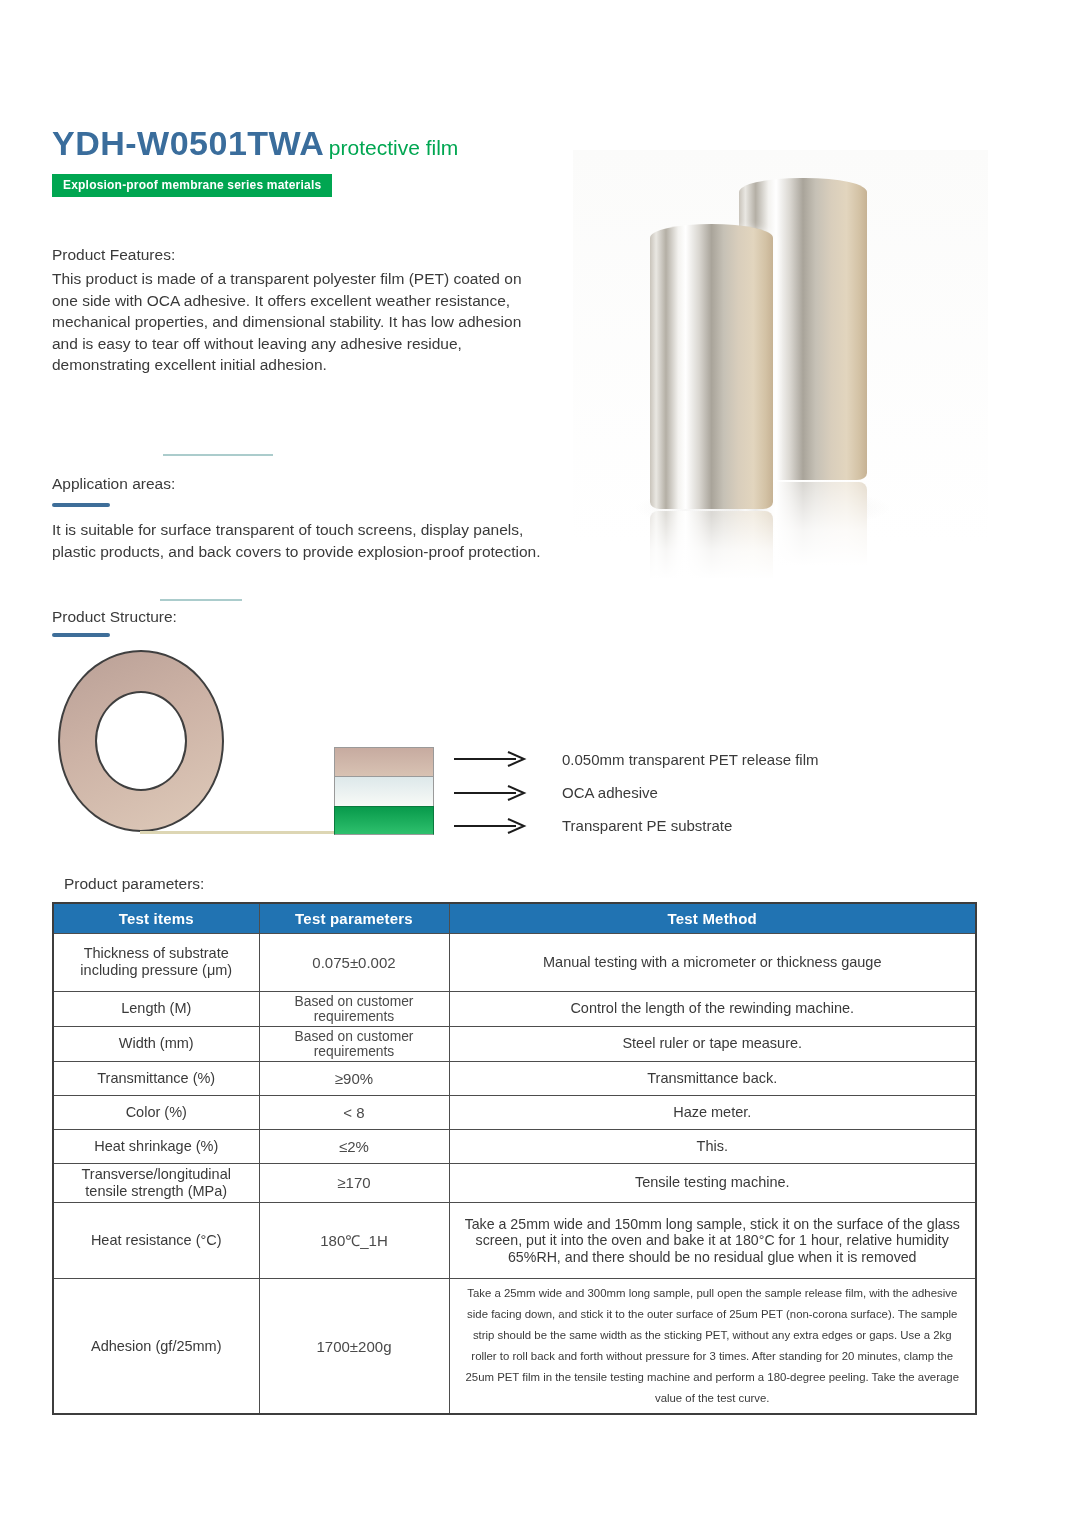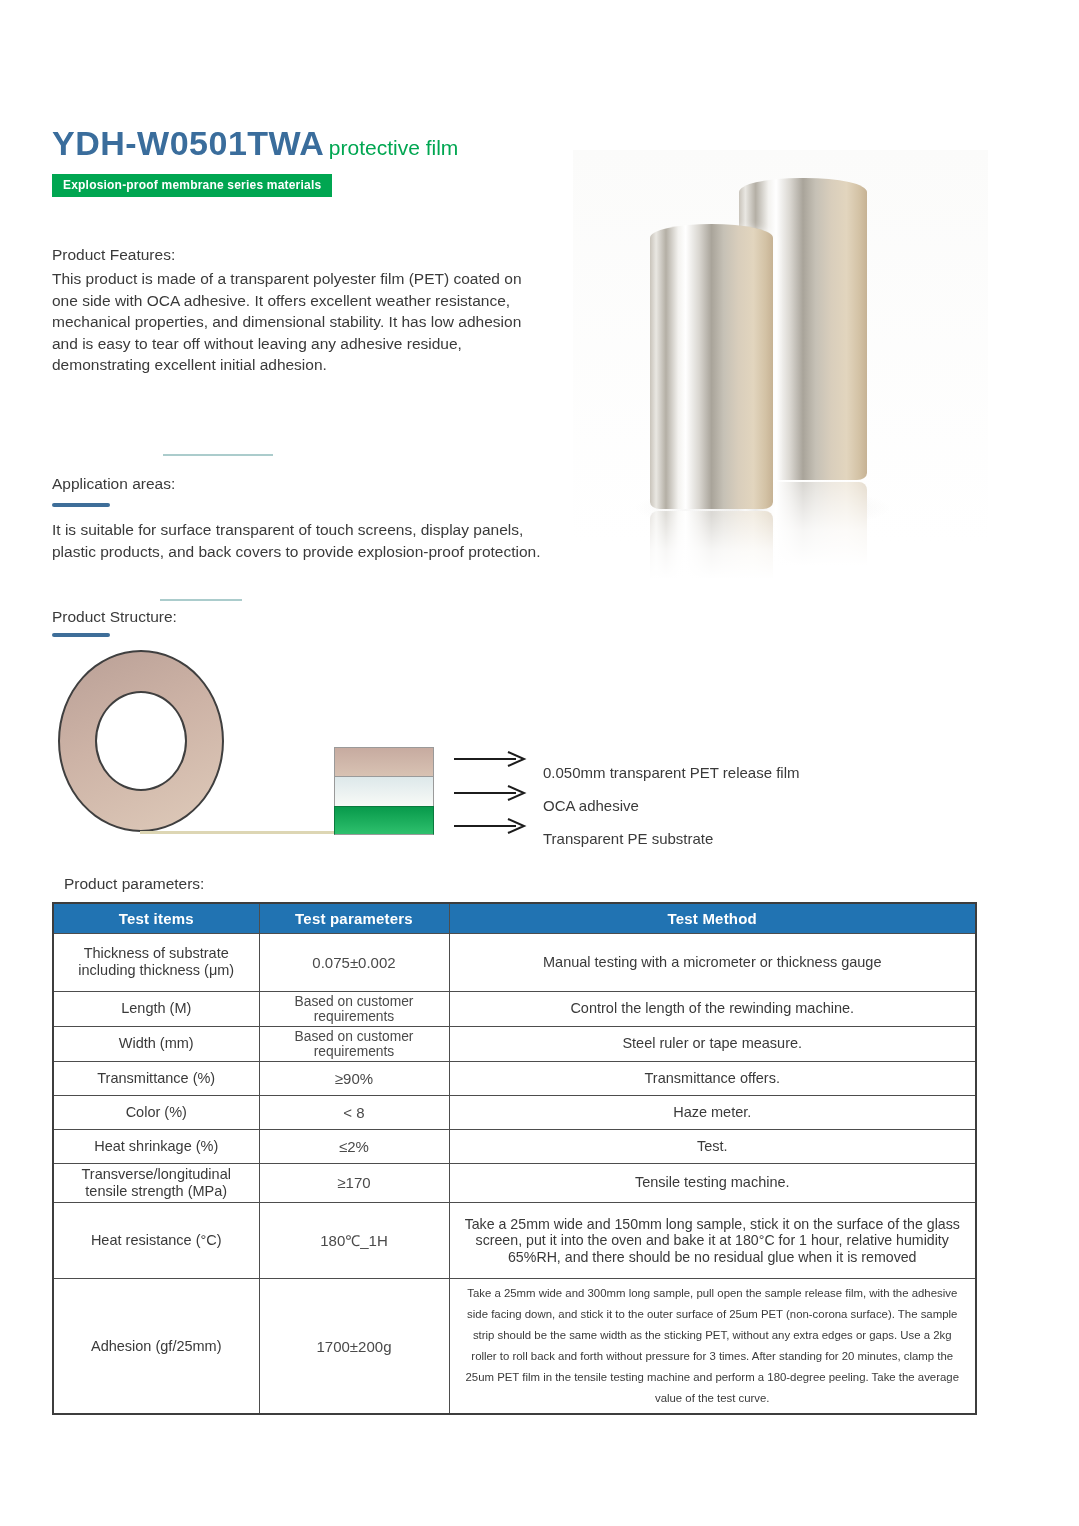--- a/index.html
+++ b/index.html
@@ -63,21 +63,21 @@
   .film-strip { position:absolute; left:140px; top:831px; width:230px; height:3px; background:#ddd6b4; }
 
   .layer-stack { position:absolute; left:334px; top:747px; width:100px; }
   .layer { width:100px; border:1px solid #9a9a9a; border-bottom:none; }
   .layer:last-child { border-bottom:1px solid #9a9a9a; }
   .layer-pet { height:29px; background:linear-gradient(180deg,#c7aba0 0%, #d8c2b3 100%); }
   .layer-oca { height:30px; background:linear-gradient(180deg,#dde8ea 0%, #f8faf7 100%); }
   .layer-pe  { height:29px; background:linear-gradient(180deg,#089a4b 0%, #2ec06d 100%); border-color:#0a7a3e; }
 
   .arrow { position:absolute; left:452px; width:80px; height:18px; }
-  .layer-label { position:absolute; left:543px; font-size:15px; color:#3a3a3a; white-space:nowrap;margin-top:13px; }
+  .layer-label { position:absolute; left:562px; font-size:15px; color:#3a3a3a; white-space:nowrap; }
 
   
   .params-table {
     position:absolute; left:52px; top:902px; width:923px;
     border-collapse:collapse; table-layout:fixed;
     border:2px solid #3d3d3d;
   }
   .params-table col.c1 { width:206px; }
   .params-table col.c2 { width:190px; }
   .params-table col.c3 { width:527px; }
@@ -166,48 +166,48 @@
       </colgroup>
     <thead>
       <tr>
         <th>Test items</th>
         <th>Test parameters</th>
         <th>Test Method</th>
       </tr>
     </thead>
     <tbody>
       <tr class="r1">
-        <td class="item">Thickness of substrate including thickness (μm)</td>
+        <td class="item">Thickness of substrate including pressure (μm)</td>
         <td class="param">0.075±0.002</td>
         <td class="method">Manual testing with a micrometer or thickness gauge</td>
       </tr>
       <tr class="r2">
         <td class="item">Length (M)</td>
         <td class="param">Based on customer requirements</td>
         <td class="method">Control the length of the rewinding machine.</td>
       </tr>
       <tr class="r3">
         <td class="item">Width (mm)</td>
         <td class="param">Based on customer requirements</td>
         <td class="method">Steel ruler or tape measure.</td>
       </tr>
       <tr class="r5">
         <td class="item">Transmittance (%)</td>
         <td class="param">≥90%</td>
-        <td class="method">Transmittance offers.</td>
+        <td class="method">Transmittance back.</td>
       </tr>
       <tr class="r6">
         <td class="item">Color (%)</td>
         <td class="param">&lt; 8</td>
         <td class="method">Haze meter.</td>
       </tr>
       <tr class="r7">
         <td class="item">Heat shrinkage (%)</td>
         <td class="param">≤2%</td>
-        <td class="method">Test.</td>
+        <td class="method">This.</td>
       </tr>
       <tr class="r8">
         <td class="item">Transverse/longitudinal tensile strength (MPa)</td>
         <td class="param">≥170</td>
         <td class="method">Tensile testing machine.</td>
       </tr>
       <tr class="r9">
         <td class="item">Heat resistance (°C)</td>
         <td class="param">180℃_1H</td>
         <td class="method">Take a 25mm wide and 150mm long sample, stick it on the surface of the glass screen, put it into the oven and bake it at 180°C for 1 hour, relative humidity 65%RH, and there should be no residual glue when it is removed</td>

